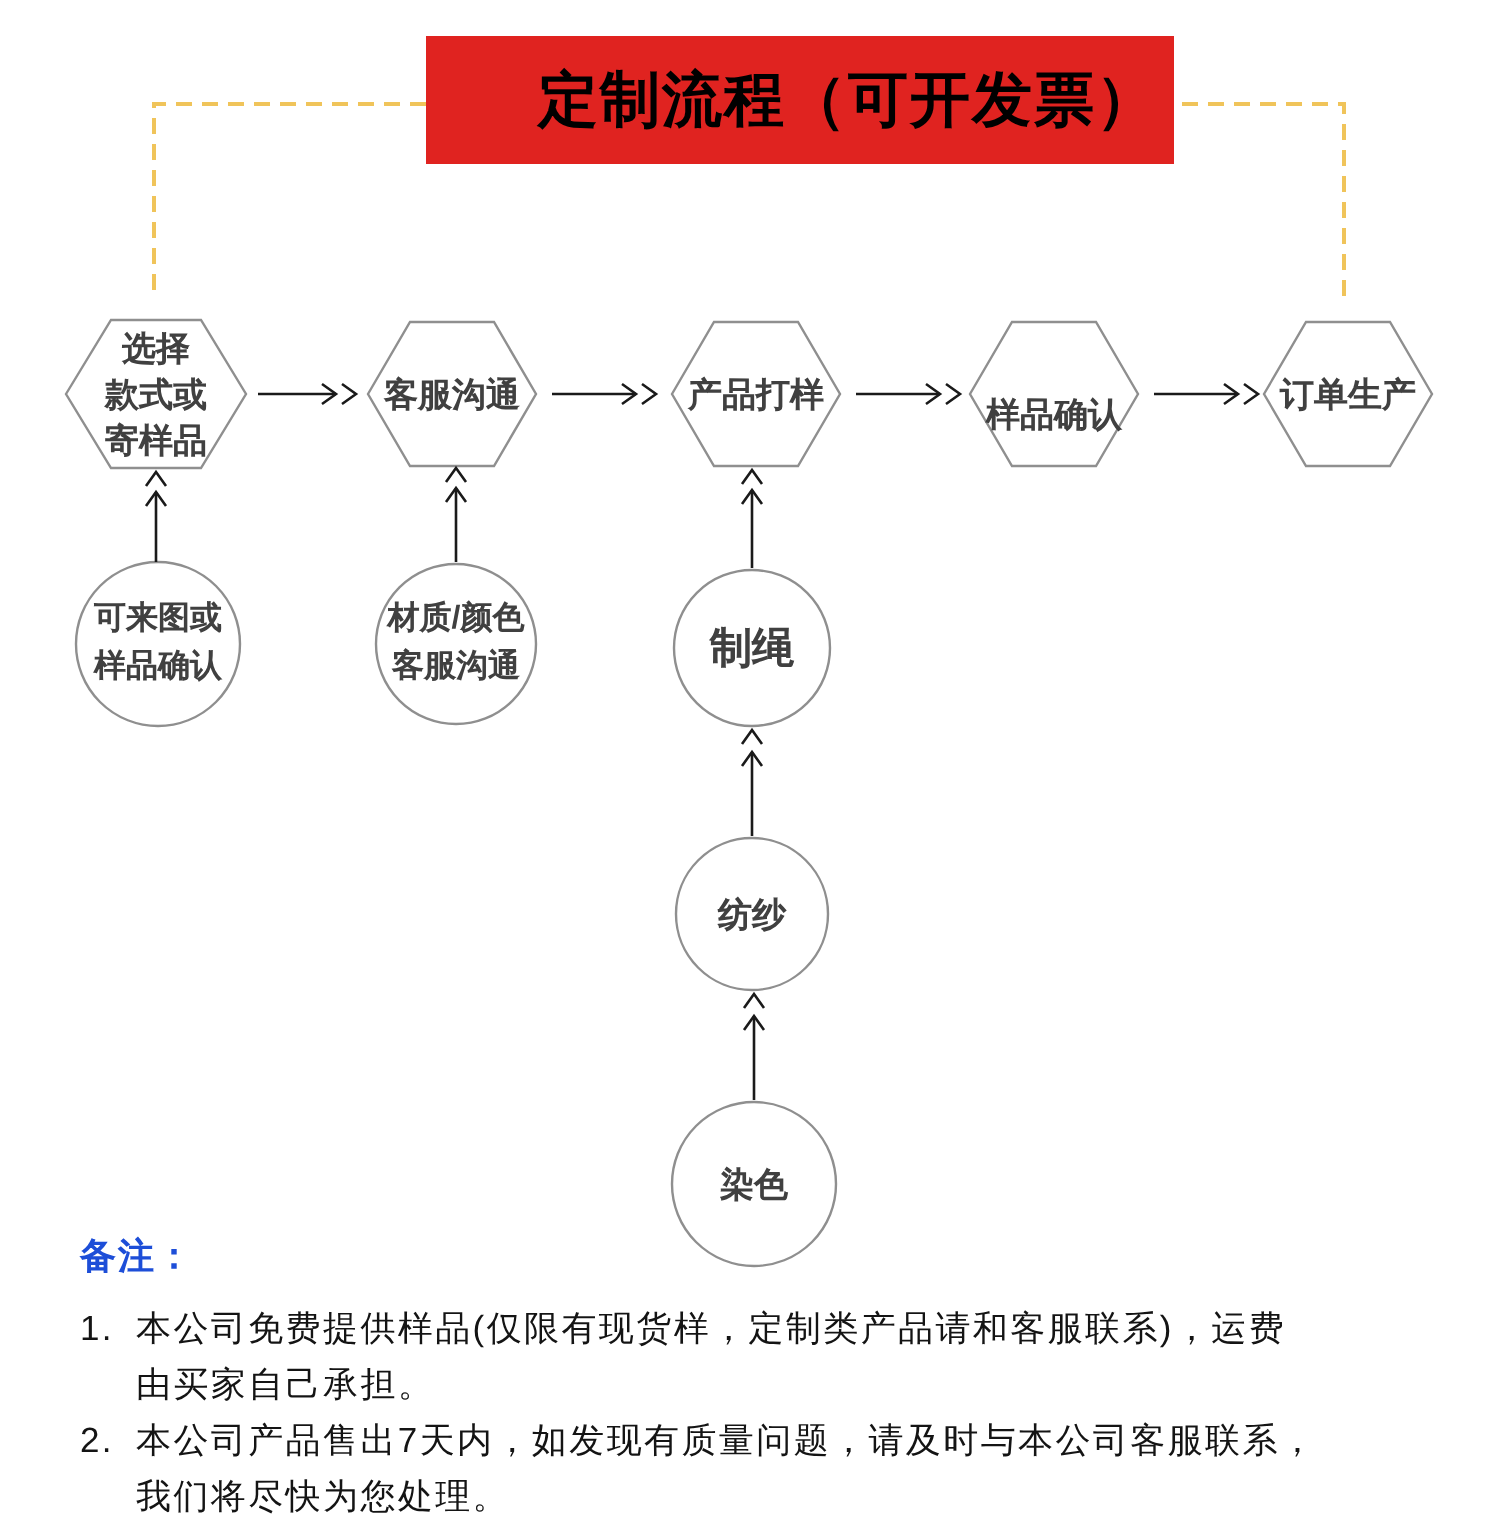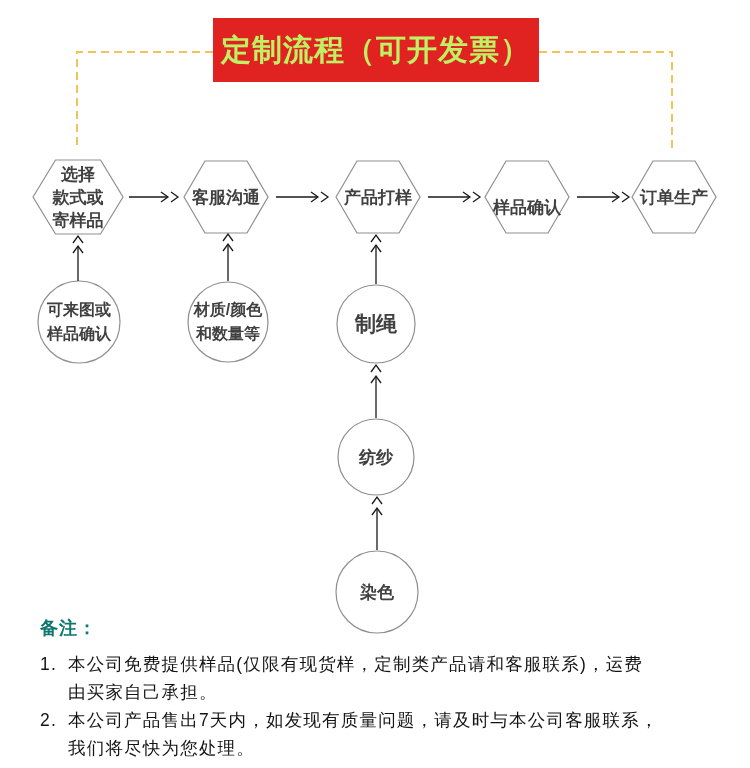--- a/index.html
+++ b/index.html
@@ -3,44 +3,45 @@
 <meta charset="utf-8">
 <style>
   html,body{margin:0;padding:0;background:#ffffff;}
   body{font-family:"Liberation Sans","DejaVu Sans",sans-serif;}
   .page{position:relative;width:750px;height:768px;background:#ffffff;overflow:hidden;}
 
   .overlay-svg{position:absolute;left:0;top:0;width:750px;height:768px;}
 
   .banner{
     position:absolute;left:213px;top:18px;width:326px;height:64px;
-    background:#e02320;color:#bef264;
+    background:#e02320;color:#000000;
     display:flex;align-items:center;justify-content:center;
     font-size:30px;font-weight:700;letter-spacing:1px;
     z-index:3;
+    padding-left:48px;
   }
 
   .node-label{
     position:absolute;display:flex;align-items:center;justify-content:center;
     text-align:center;white-space:pre-line;color:#404040;
     font-weight:600;z-index:2;
   }
   .hex1-label{left:33px;top:160px;width:90px;height:74px;font-size:17px;line-height:23px;}
   .hex2-label{left:184px;top:161px;width:84px;height:72px;font-size:17px;}
   .hex3-label{left:336px;top:161px;width:84px;height:72px;font-size:17px;}
   .hex4-label{left:485px;top:161px;width:84px;height:93px;font-size:17px;}
   .hex5-label{left:632px;top:161px;width:84px;height:72px;font-size:17px;}
   .circ1-label{left:38px;top:281px;width:82px;height:82px;font-size:16px;line-height:24px;}
   .circ2-label{left:188px;top:282px;width:80px;height:80px;font-size:16px;line-height:24px;}
   .circ3-label{left:337px;top:285px;width:78px;height:78px;font-size:21px;}
   .circ4-label{left:338px;top:419px;width:76px;height:76px;font-size:17px;}
   .circ5-label{left:336px;top:551px;width:82px;height:82px;font-size:17px;}
 
   .notes{position:absolute;left:40px;top:616px;width:680px;z-index:2;}
-  .notes-label{color:#0f766e;font-size:18px;font-weight:700;letter-spacing:1px;}
+  .notes-label{color:#1d4ed8;font-size:18px;font-weight:700;letter-spacing:1px;}
   .notes-list{margin-top:10px;}
   .note-item{display:flex;align-items:flex-start;color:#141414;
     font-size:17.5px;line-height:28px;letter-spacing:1.2px;font-weight:500;}
   .note-number{flex:0 0 28px;}
   .note-text{flex:1;white-space:pre-line;}
 </style>
 </head>
 <body>
 
 <div class="page">
@@ -126,21 +127,21 @@
 款式或
 寄样品</div>
   <div class="node-label hex2-label">客服沟通</div>
   <div class="node-label hex3-label">产品打样</div>
   <div class="node-label hex4-label">样品确认</div>
   <div class="node-label hex5-label">订单生产</div>
 
   <div class="node-label circ1-label">可来图或
 样品确认</div>
   <div class="node-label circ2-label">材质/颜色
-和数量等</div>
+客服沟通</div>
   <div class="node-label circ3-label">制绳</div>
   <div class="node-label circ4-label">纺纱</div>
   <div class="node-label circ5-label">染色</div>
 
   <div class="notes">
     <div class="notes-label">备注：</div>
     <div class="notes-list">
       <div class="note-item">
         <span class="note-number">1.</span>
         <div class="note-text">本公司免费提供样品(仅限有现货样，定制类产品请和客服联系)，运费

